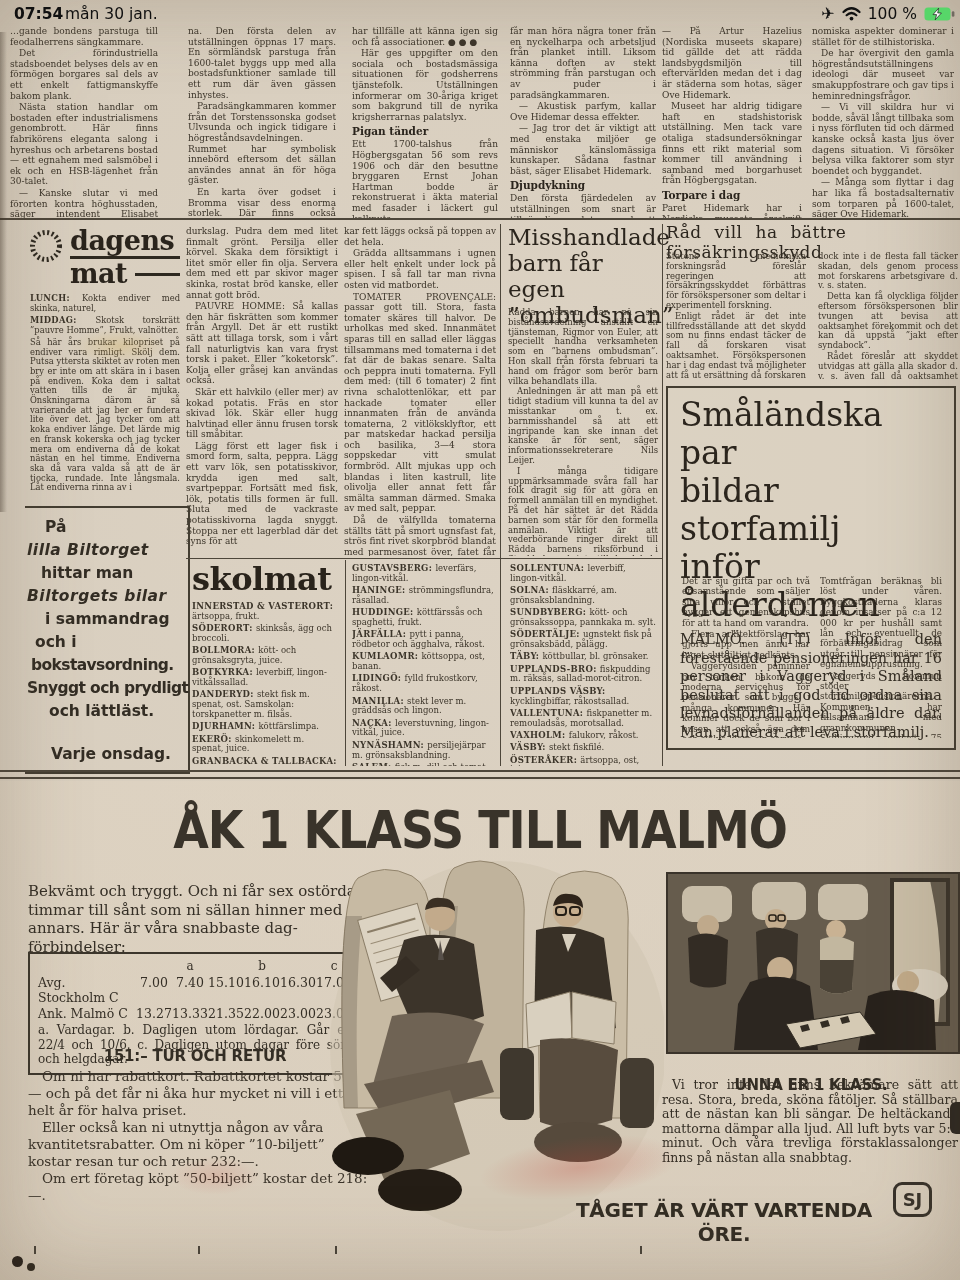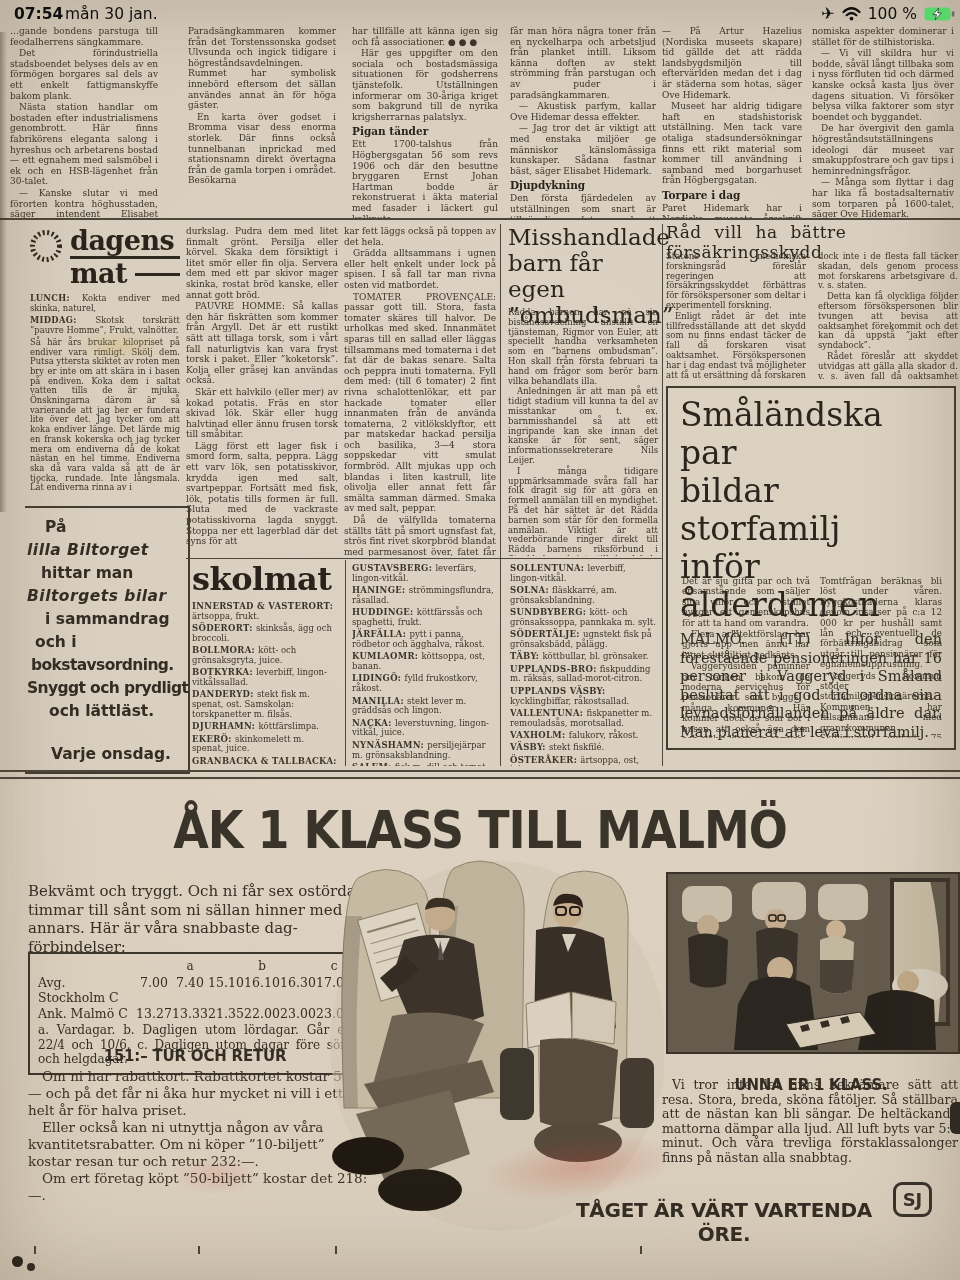--- a/index.html
+++ b/index.html
@@ -66,20 +66,21 @@
 
 <div class="page">
 
   <div class="abs news" style="left:10px;top:26px;width:148px;height:192px">
       <p class="bp">…gande bondens parstuga till feodalherrens sängkammare.</p>
       <p class="bp">Det förindustriella stadsboendet belyses dels av en förmögen borgares sal dels av ett enkelt fattigmanskyffe bakom plank.</p>
       <p class="bp">Nästa station handlar om bostaden efter industrialismens genombrott. Här finns fabrikörens eleganta salong i hyreshus och arbetarens bostad — ett egnahem med salsmöbel i ek och en HSB-lägenhet från 30-talet.</p>
       <p class="bp">— Kanske slutar vi med förorten kontra höghusstaden, säger intendent Elisabet Stavenow-Hidemark och arkitekt Ove Hidemark som arbetar fram utställningen Svensk bostad.</p>
     </div>
   <div class="abs news" style="left:188px;top:26px;width:148px;height:192px">
+      <p class="bp">na. Den första delen av utställningen öppnas 17 mars. En sörmländsk parstuga från 1600-talet byggs upp med alla bostadsfunktioner samlade till ett rum där även gässen inhystes.</p>
       <p class="bp">Paradsängkammaren kommer från det Torstenssonska godset Ulvsunda och ingick tidigare i högreståndsavdelningen. Rummet har symbolisk innebörd eftersom det sällan användes annat än för höga gäster.</p>
       <p class="bp">En karta över godset i Bromma visar dess enorma storlek. Där finns också tunnelbanan inprickad med stationsnamn direkt övertagna från de gamla torpen i området. Besökarna</p>
     </div>
   <div class="abs news" style="left:352px;top:26px;width:146px;height:192px">
     <div>
         <p class="bp">har tillfälle att känna igen sig och få associationer.  ● ● ●</p>
         <p class="bp">Här ges uppgifter om den sociala och bostadsmässiga situationen för godsherrens tjänstefolk. Utställningen informerar om 30-åriga kriget som bakgrund till de nyrika krigsherrarnas palatslyx.</p>
       </div>
     <div class="subhead">Pigan tänder</div>
     <div>
@@ -103,22 +104,22 @@
         <p class="bp">Museet har aldrig tidigare haft en stadshistorisk utställning. Men tack vare otaliga stadsundersökningar finns ett rikt material som kommer till användning i samband med borgarhuset från Högbergsgatan.</p>
       </div>
     <div class="subhead">Torpare i dag</div>
     <div>
         <p class="bp">Paret Hidemark har i Nordiska museets årsskrift Fataburen 1972 skrivit en intressant programförklaring där de understryker att i Svensk bostad sociologiska, etnologiska och eko-</p>
       </div>
   </div>
   <div class="abs news" style="left:812px;top:26px;width:142px;height:192px">
     <div>
         <p class="bp">nomiska aspekter dominerar i stället för de stilhistoriska.</p>
+        <p class="bp">De har övergivit den gamla högreståndsutställningens ideologi där museet var smakuppfostrare och gav tips i heminredningsfrågor.</p>
         <p class="bp">— Vi vill skildra hur vi bodde, såväl långt tillbaka som i nyss förfluten tid och därmed kanske också kasta ljus över dagens situation. Vi försöker belysa vilka faktorer som styr boendet och byggandet.</p>
-        <p class="bp">De har övergivit den gamla högreståndsutställningens ideologi där museet var smakuppfostrare och gav tips i heminredningsfrågor.</p>
         <p class="bp">— Många som flyttar i dag har lika få bostadsalternativ som torparen på 1600-talet, säger Ove Hidemark.</p>
       </div>
 
   </div>
 
   <div class="rule" style="left:0;top:218px;width:960px;height:2px"></div>
 
   <div class="abs dm-logo" style="left:28px;top:228px;width:152px">
     <svg width="36" height="36" viewBox="0 0 36 36">
       <circle cx="18" cy="18" r="13.5" fill="none" stroke="#2e2920" stroke-width="5" stroke-dasharray="2 2.6"></circle>

